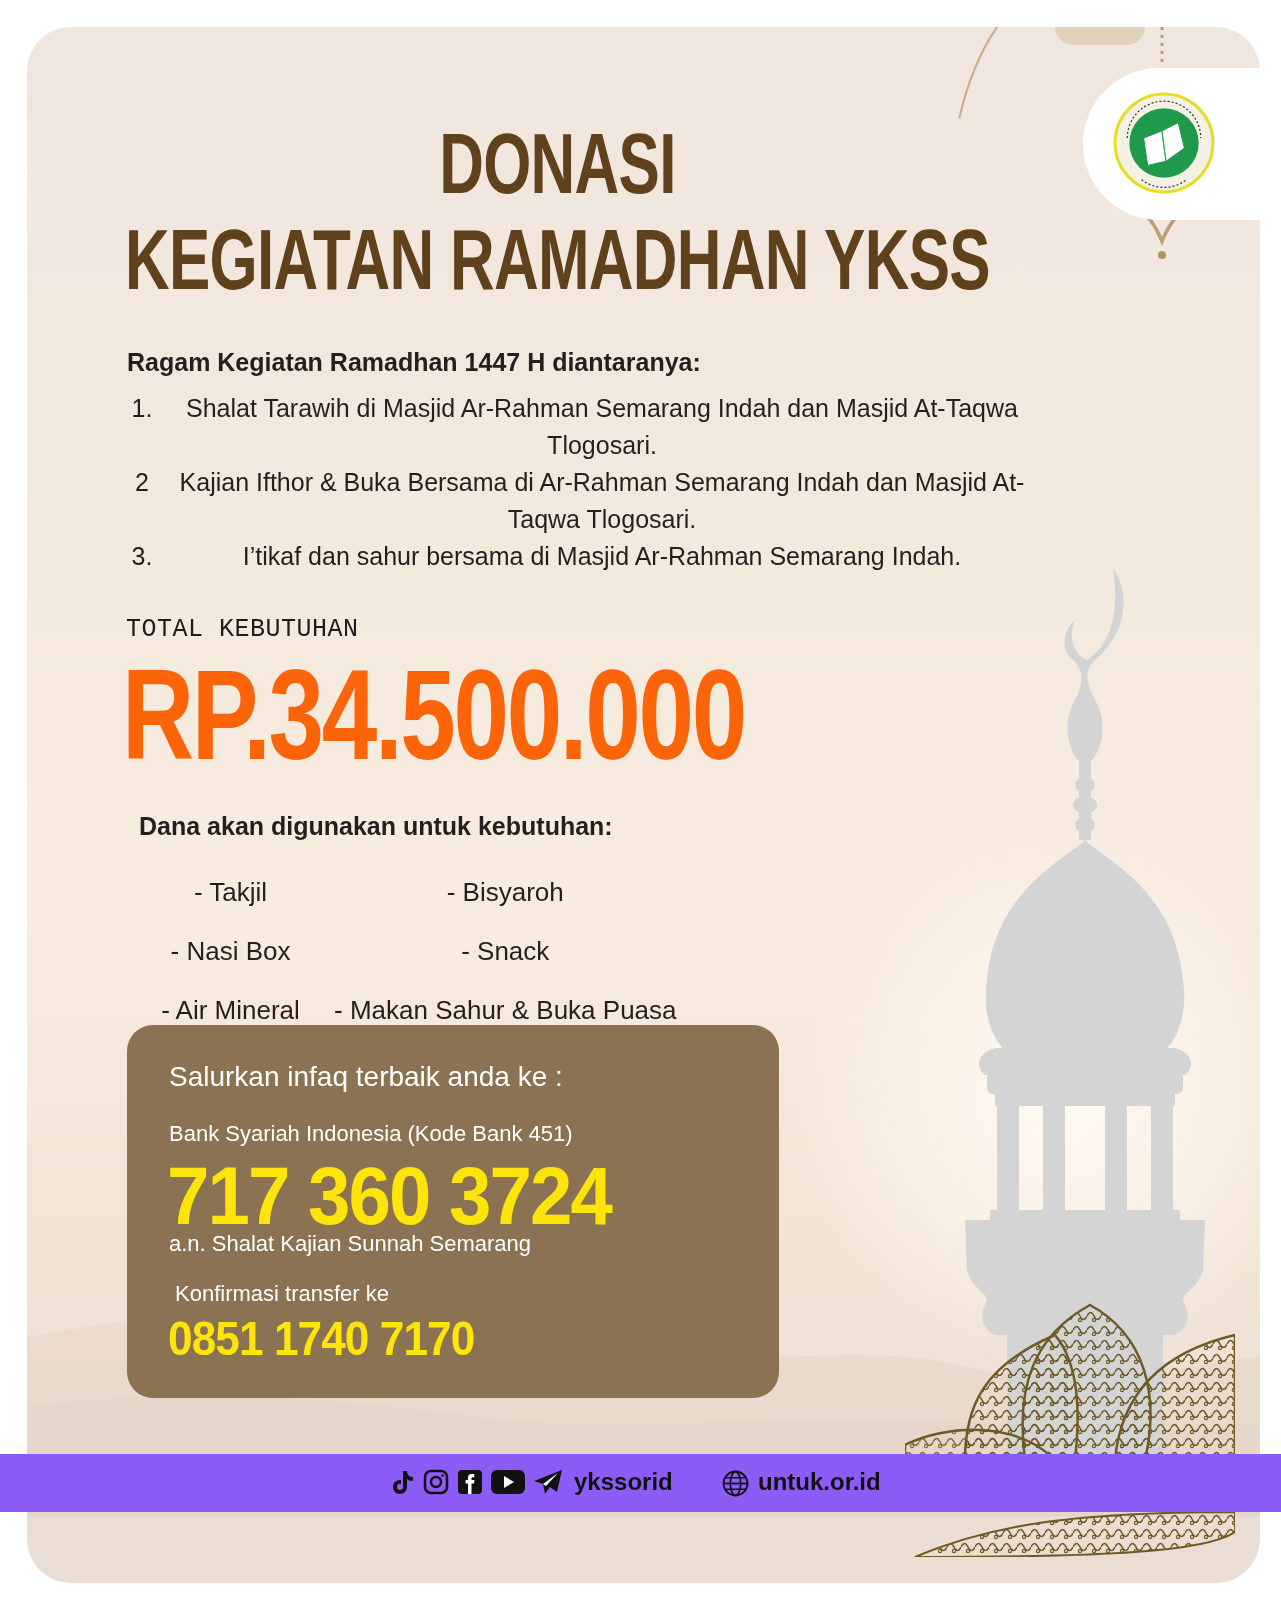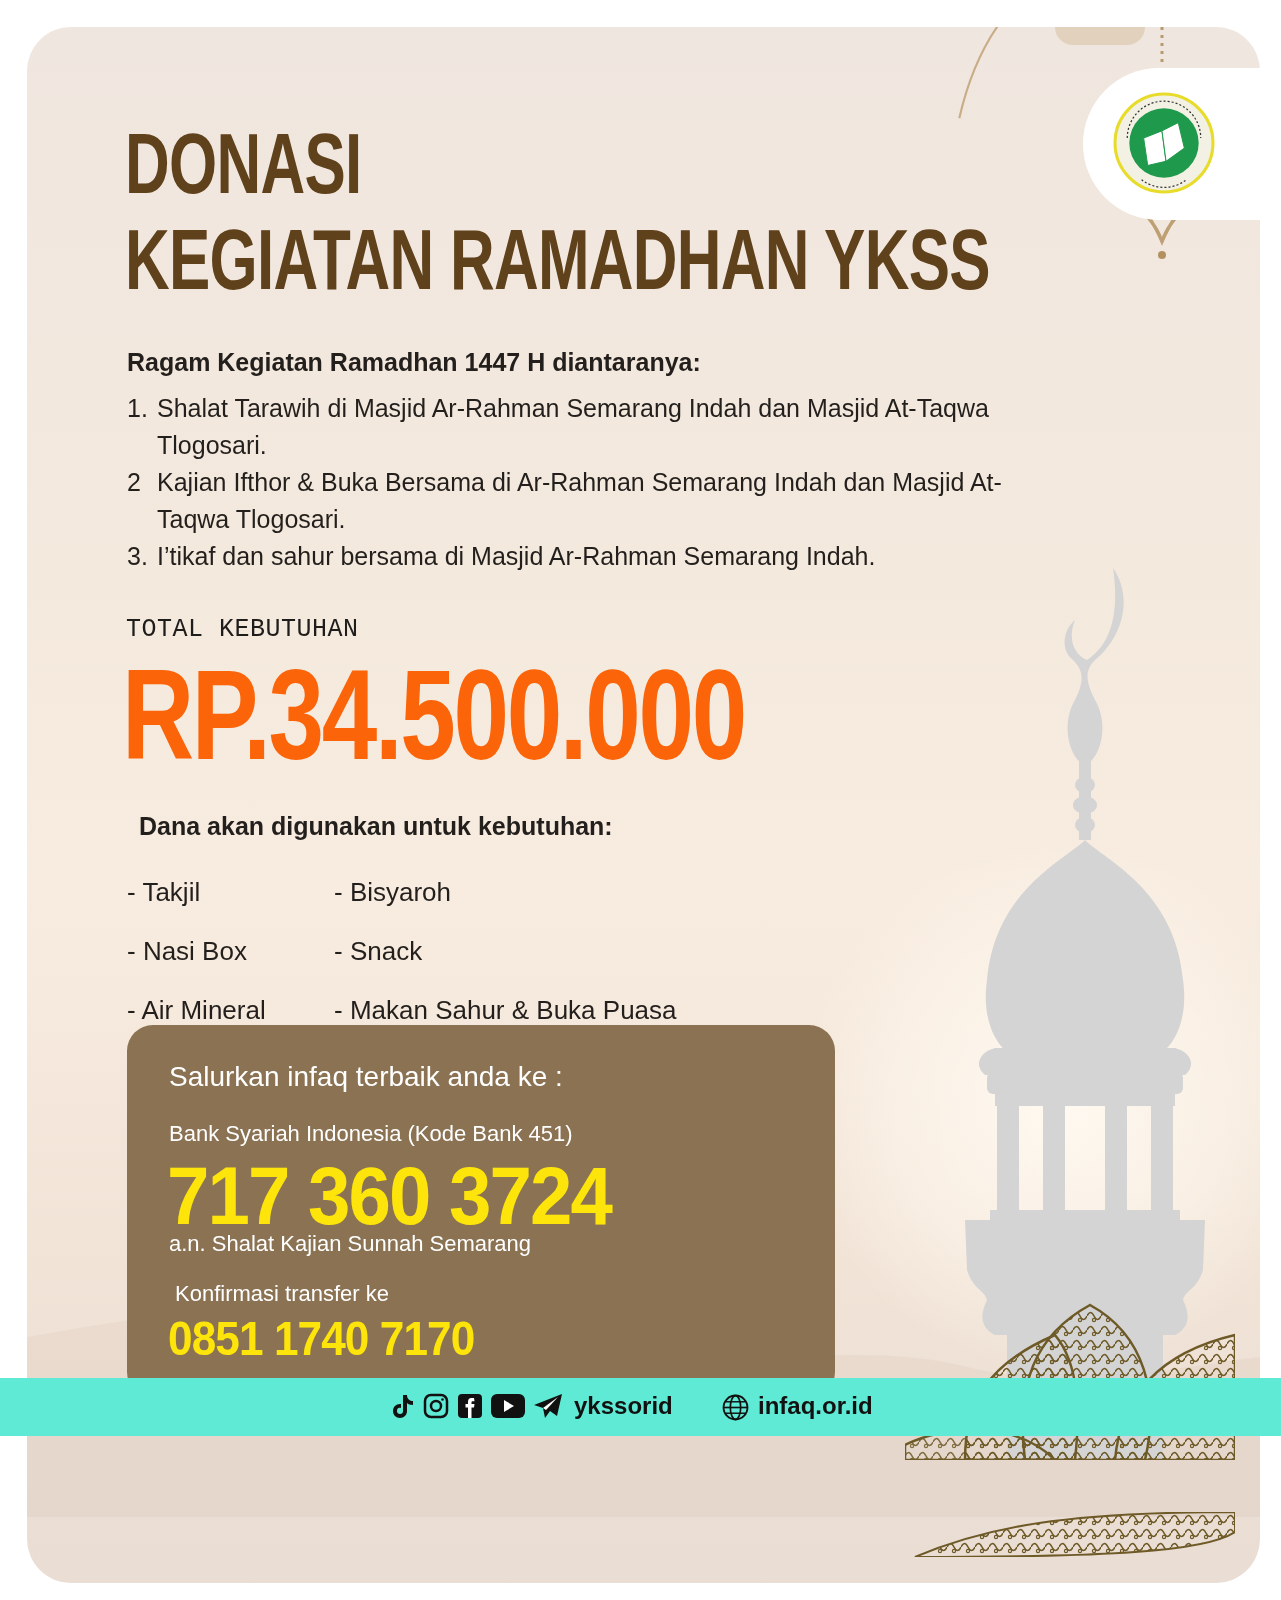--- a/index.html
+++ b/index.html
@@ -3,20 +3,21 @@
 <meta charset="utf-8">
 <style>
   * { box-sizing: border-box; margin: 0; padding: 0; }
   html, body { width: 1281px; height: 1600px; background: #ffffff; overflow: hidden; }
   body { position: relative; font-family: "Liberation Sans", "DejaVu Sans", sans-serif; }
 
   .card {
     position: absolute; left: 27px; top: 27px; width: 1233px; height: 1556px;
     border-radius: 44px; overflow: hidden;
     background: linear-gradient(180deg, #efe6df 0%, #f4e9dd 35%, #f8ece0 55%, #f1e3d6 80%, #e9ddd4 100%);
+    text-align: center;
   }
   .glow {
     position: absolute; right: -60px; top: 820px; width: 520px; height: 520px; border-radius: 50%;
     background: radial-gradient(circle, rgba(255,250,242,0.95) 0%, rgba(255,248,238,0.5) 45%, rgba(255,248,238,0) 72%);
   }
   .hills {
     position: absolute; left: 0; top: 1250px; width: 100%; height: 240px;
   }
 
   
@@ -62,39 +63,39 @@
     transform: scaleX(0.78); transform-origin: left top; white-space: nowrap; letter-spacing: -3px; line-height: 125px;
   }
 
   .uses-title { position: absolute; left: 127px; top: 812px; font-size: 25px; font-weight: 700; color: #231f1c; }
   .uses { position: absolute; left: 127px; top: 850px; font-size: 26px; color: #231f1c; display: flex; }
   .uses-col { display: flex; flex-direction: column; }
   .uses-col span { line-height: 33px; margin-top: 26px; }
   .uses-col.c1 { width: 207px; }
 
   .infaq-box {
-    position: absolute; left: 127px; top: 1025px; width: 708px; height: 373px;
+    position: absolute; left: 127px; top: 1025px; width: 652px; height: 373px;
     background: #8a7253; border-radius: 26px; color: #ffffff;
   }
   .ib-head { position: absolute; left: 42px; top: 36px; font-size: 28px; }
   .ib-bank { position: absolute; left: 42px; top: 96px; font-size: 22px; }
   .ib-acct {
     position: absolute; left: 40px; top: 124px; font-size: 82px; font-weight: 700; color: #fde40a;
     letter-spacing: -2px; white-space: nowrap; transform: scaleX(0.93); transform-origin: left top;
   }
   .ib-holder { position: absolute; left: 42px; top: 206px; font-size: 22px; }
   .ib-confirm-label { position: absolute; left: 48px; top: 256px; font-size: 22px; }
   .ib-phone {
     position: absolute; left: 41px; top: 286px; font-size: 48px; font-weight: 700; color: #fde40a;
     letter-spacing: -1px; white-space: nowrap; transform: scaleX(0.92); transform-origin: left top;
   }
 
   
   .footer {
-    position: absolute; left: 0; top: 1378px; width: 1281px; height: 58px; background: #5eead4;
+    position: absolute; left: 0; top: 1454px; width: 1281px; height: 58px; background: #8b5cf6;
   }
   .social { position: absolute; left: 388px; top: 14px; display: flex; align-items: center; gap: 6px; }
   .social .ic { width: 28px; height: 28px; display: flex; align-items: center; justify-content: center; }
   .handle { position: absolute; left: 574px; top: 14px; font-size: 24px; font-weight: 700; color: #111; }
   .globe { position: absolute; left: 722px; top: 16px; width: 27px; height: 27px; }
   .website { position: absolute; left: 758px; top: 14px; font-size: 24px; font-weight: 700; color: #111; }
 </style>
 </head>
 <body>
 
@@ -258,14 +259,14 @@
     </span>
   </div>
   <div class="handle">ykssorid</div>
   <svg class="globe" viewBox="0 0 26 26">
     <circle cx="13" cy="13" r="11.5" fill="none" stroke="#111" stroke-width="1.8"></circle>
     <ellipse cx="13" cy="13" rx="5" ry="11.5" fill="none" stroke="#111" stroke-width="1.6"></ellipse>
     <line x1="1.5" y1="13" x2="24.5" y2="13" stroke="#111" stroke-width="1.6"></line>
     <line x1="3.5" y1="7.5" x2="22.5" y2="7.5" stroke="#111" stroke-width="1.4"></line>
     <line x1="3.5" y1="18.5" x2="22.5" y2="18.5" stroke="#111" stroke-width="1.4"></line>
   </svg>
-  <div class="website">infaq.or.id</div>
+  <div class="website">untuk.or.id</div>
 </div>
 
 </body></html>

